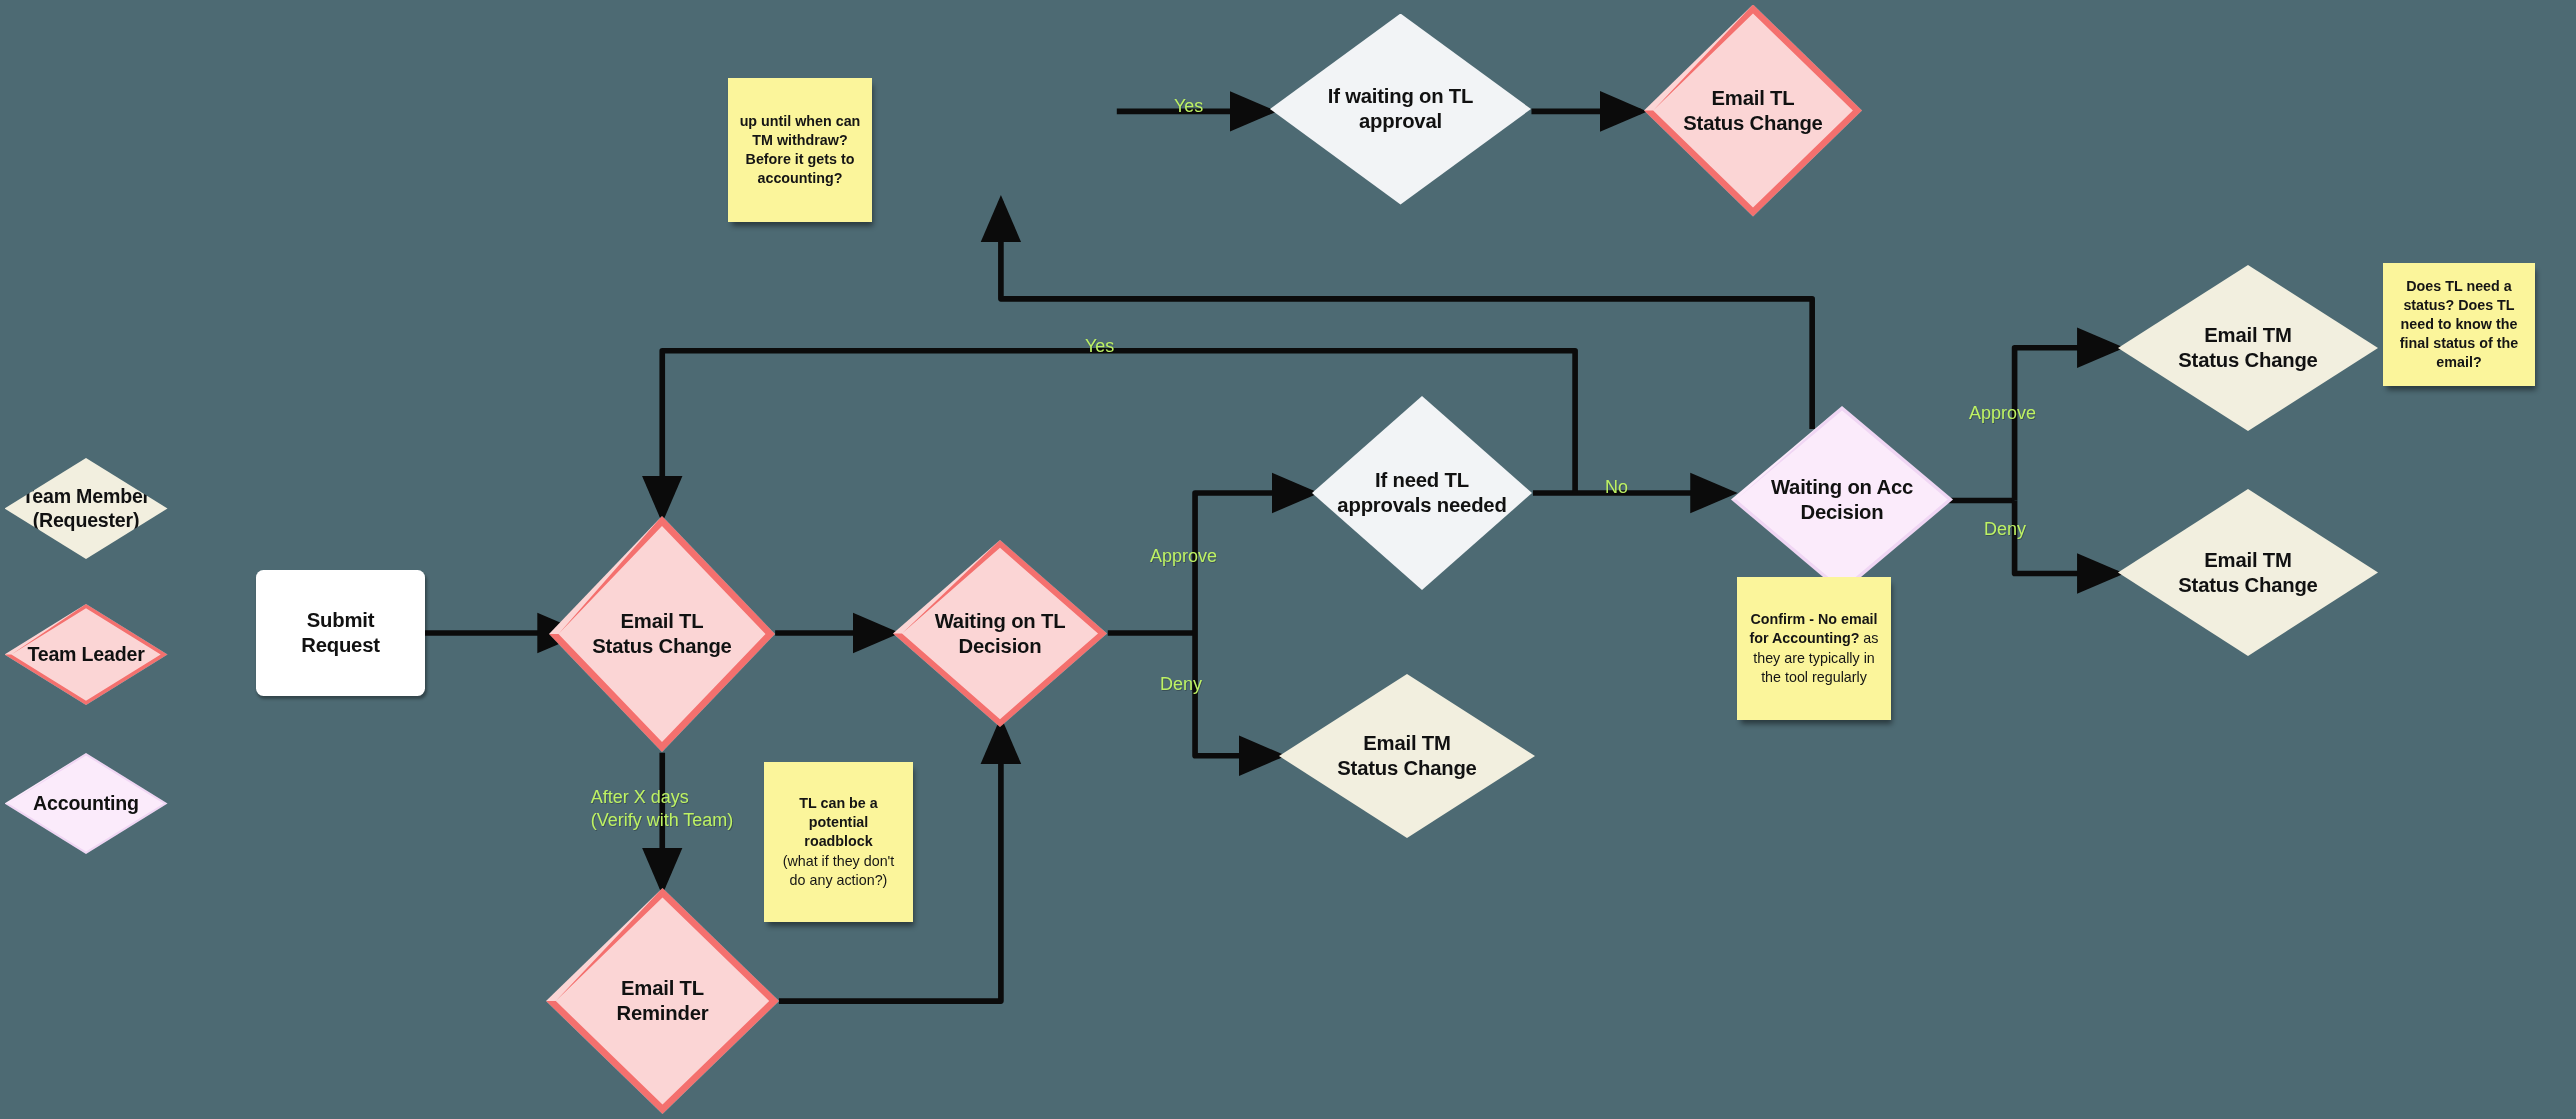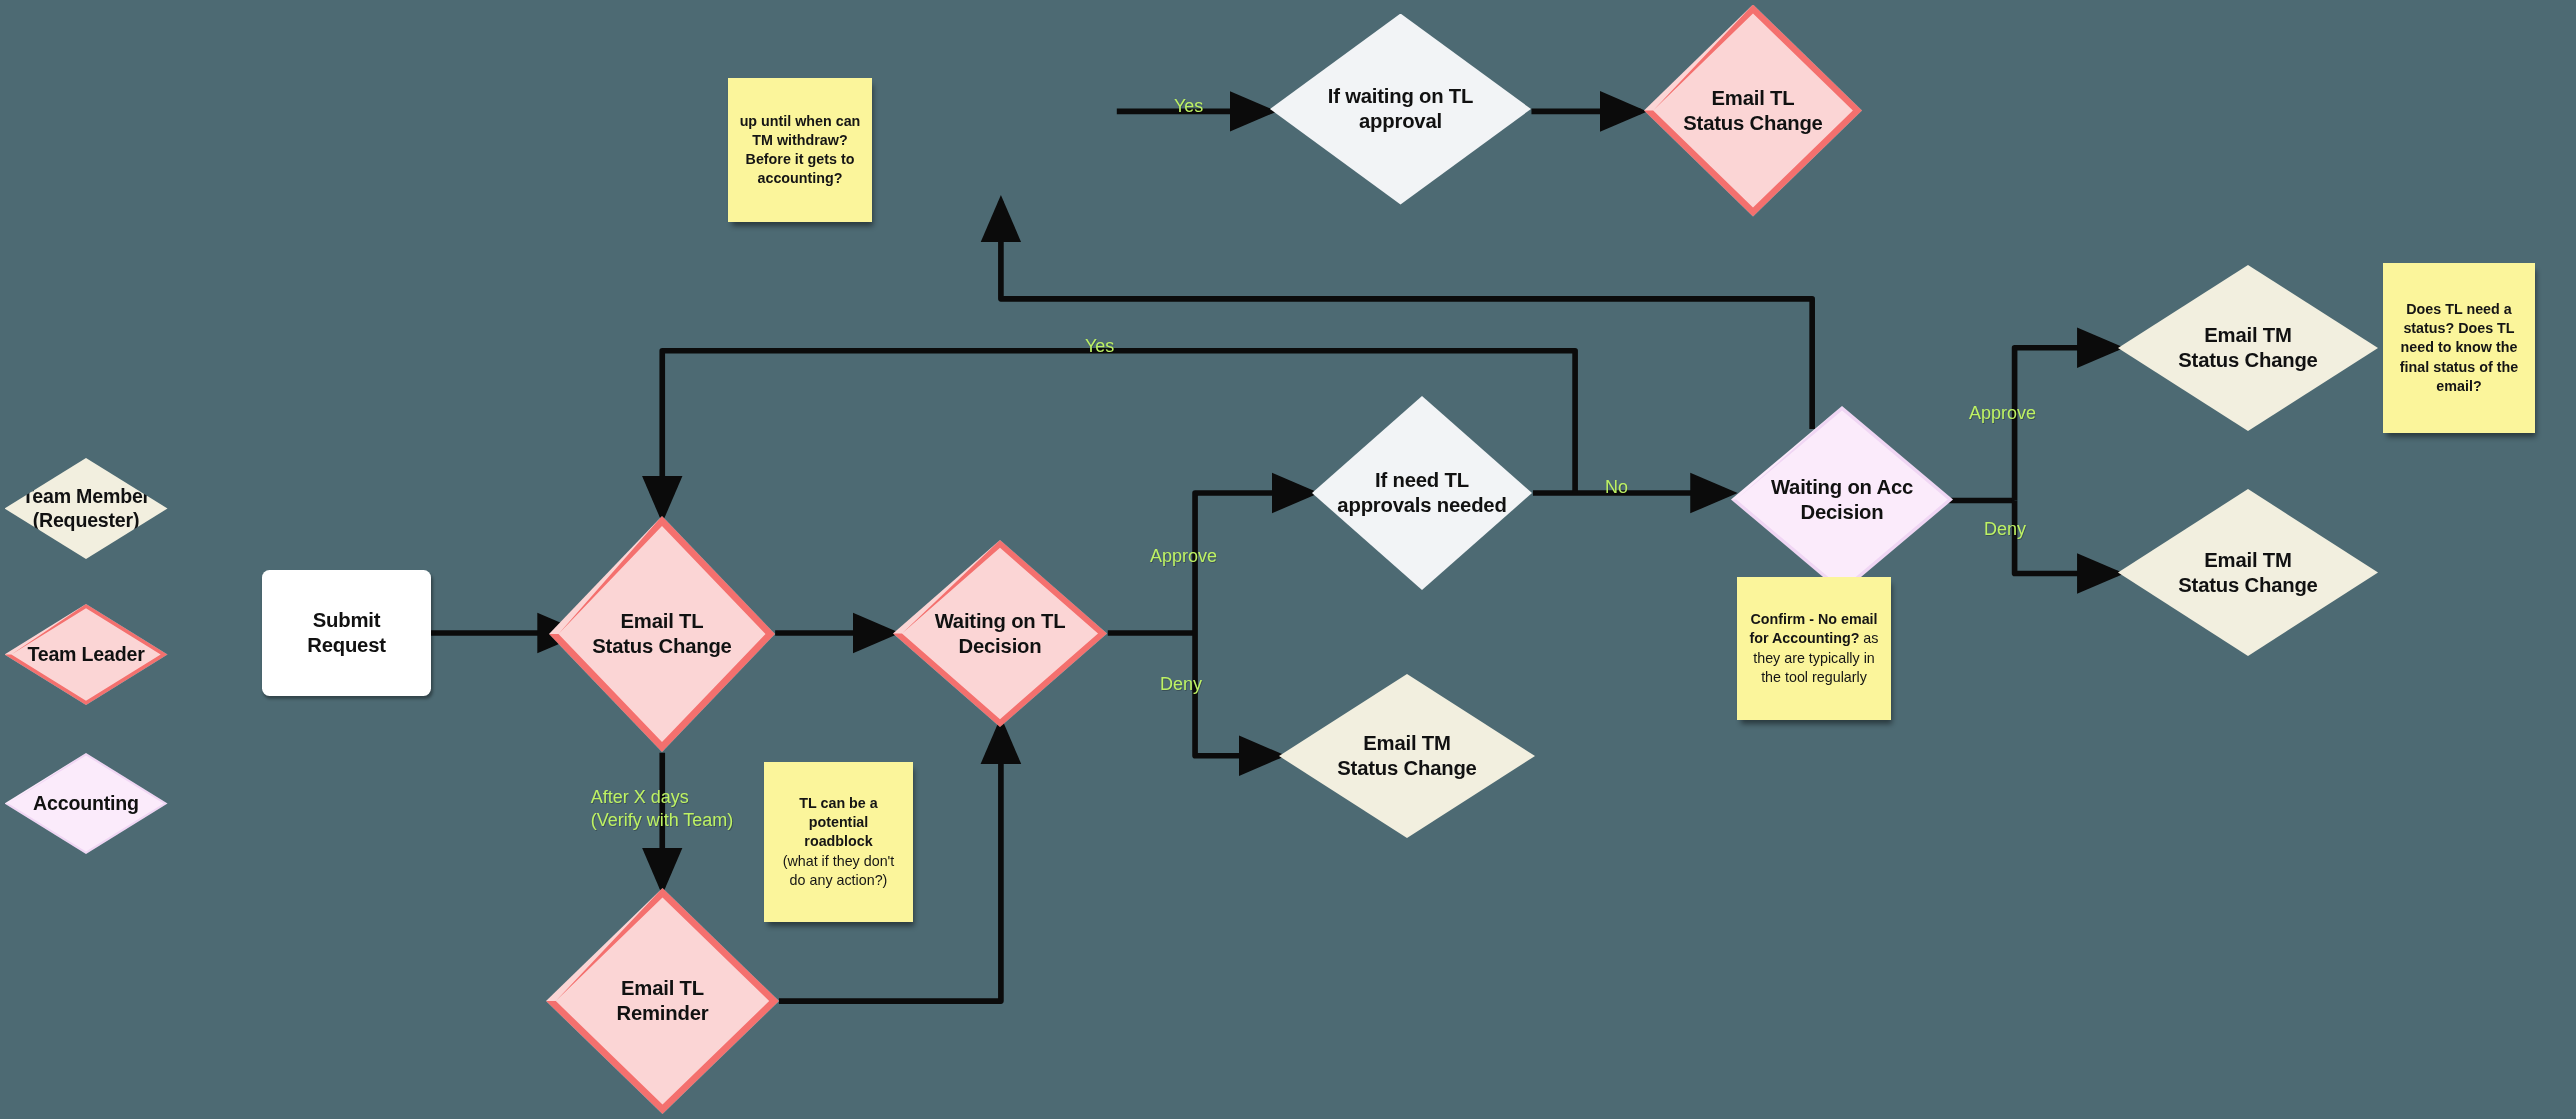--- a/index.html
+++ b/index.html
@@ -149,21 +149,21 @@
   </div>
 
   <div class="node diamond d-pink" style="left:4.5px; top:604px; width:163px; height:101px; font-size:19.6px;">
     <span class="lbl">Team Leader</span>
   </div>
 
   <div class="node diamond d-lav" style="left:4.5px; top:753px; width:163px; height:101px; font-size:19.6px;">
     <span class="lbl">Accounting</span>
   </div>
 
-  <div class="node rect" style="left:256px; top:570px; width:169px; height:126px; font-size:20.3px;margin-left:6px;">
+  <div class="node rect" style="left:256px; top:570px; width:169px; height:126px; font-size:20.3px;">
     <span class="lbl">
       <span>Submit</span><br><span>Request</span>
     </span>
   </div>
 
   <div class="node diamond d-pink" style="left:549px; top:516px; width:226px; height:236px; font-size:20.3px;">
     <span class="lbl">
       <span>Email TL</span><br><span>Status Change</span>
     </span>
   </div>
@@ -239,21 +239,21 @@
     </span>
   </div>
 
   <div class="note" style="left:1737px; top:577px; width:154px; height:143px; font-size:14.3px;">
     <span>
       <b>Confirm -  No email for Accounting?</b>
       <span class="thin">as they are typically in the tool regularly</span>
     </span>
   </div>
 
-  <div class="note" style="left:2383px; top:263px; width:152px; height:170px; font-size:14.3px;">
+  <div class="note" style="left:2383px; top:263px; width:152px; height:123px; font-size:14.3px;">
     <span class="body">
       <span>Does TL need a</span><br>
       <span>status? Does TL</span><br>
       <span>need to know the</span><br>
       <span>final status of the</span><br>
       <span>email?</span>
     </span>
   </div>
 
   <div class="elabel" style="left:1174px; top:96px; font-size:18px;">Yes</div>

